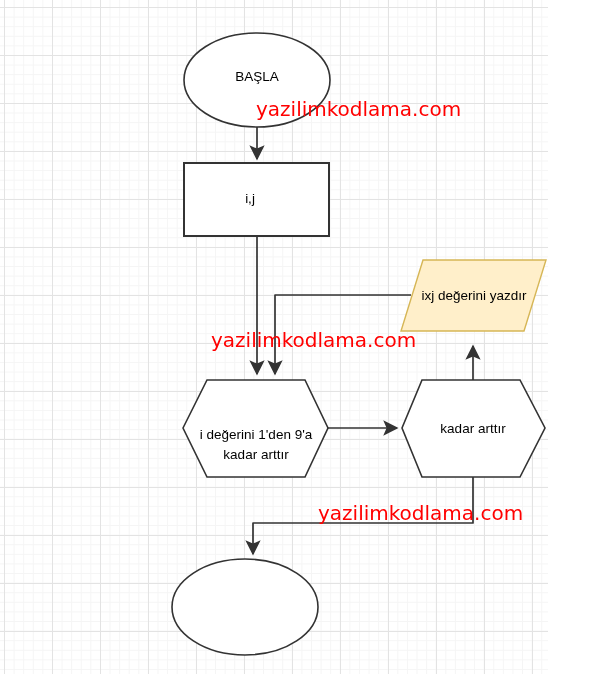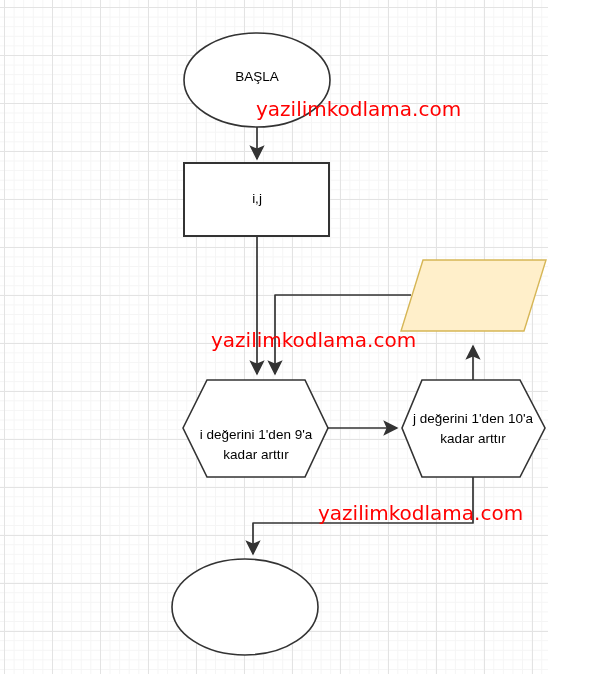--- a/index.html
+++ b/index.html
@@ -60,30 +60,30 @@
     <ellipse class="shape" cx="257" cy="80" rx="73" ry="47" stroke-width="1.6" stroke="#333333"></ellipse>
     <rect class="shape" x="184" y="163" width="145" height="73" stroke-width="2" stroke="#333333"></rect>
     <polygon points="423,260 546,260 524,331 401,331" stroke-width="1.4" fill="#ffefca" stroke="#d6b656"></polygon>
     <polygon class="shape" points="183,428 207,380 305,380 328,428 305,477 207,477" stroke-width="1.6" stroke="#333333"></polygon>
     <polygon class="shape" points="402,428 422,380 520,380 545,428 520,477 422,477" stroke-width="1.6" stroke="#333333"></polygon>
     <ellipse class="shape" cx="245" cy="607" rx="73" ry="48" stroke-width="1.6" stroke="#333333"></ellipse>
   </svg>
 
   <div class="shape-label" style="left:257px;top:77px">BAŞLA</div>
 
-  <div class="shape-label" style="left:257px;top:199px">i,j</div>
+  <div class="shape-label" style="left:250px;top:199px">i,j</div>
 
+  <div class="shape-label" style="left:474px;top:296px">ixj değerini yazdır</div>
 
   <div class="shape-label" style="left:256px;top:445px">
     <span>i değerini 1'den 9'a</span>
     <span>kadar arttır</span>
   </div>
 
   <div class="shape-label" style="left:473px;top:429px">
-    <span>j değerini 1'den 10'a</span>
     <span>kadar arttır</span>
   </div>
 
   <div class="watermark" style="left:256px;top:97px">yazilimkodlama.com</div>
   <div class="watermark" style="left:211px;top:328px">yazilimkodlama.com</div>
   <div class="watermark" style="left:318px;top:501px">yazilimkodlama.com</div>
 
 </div>
 
 </body></html>

